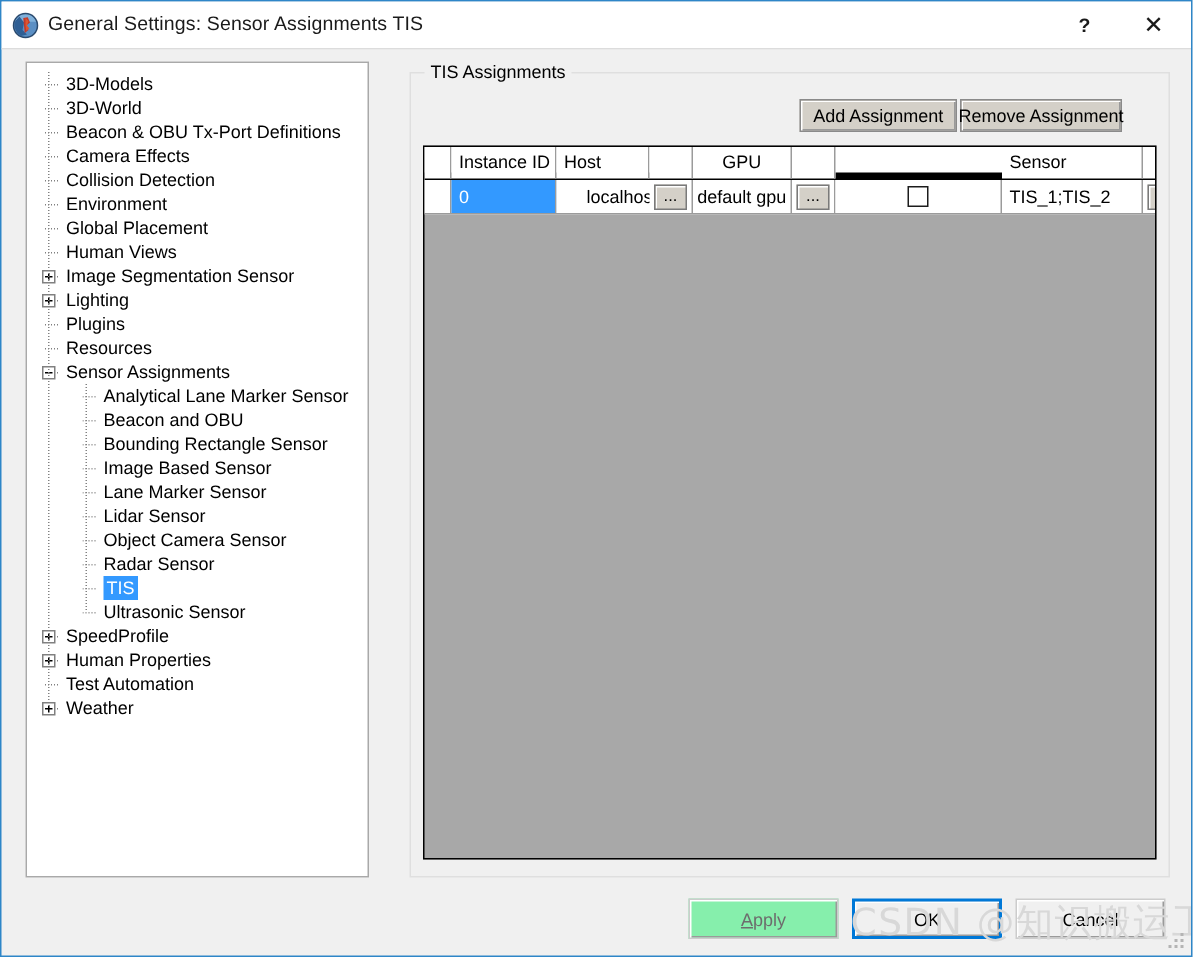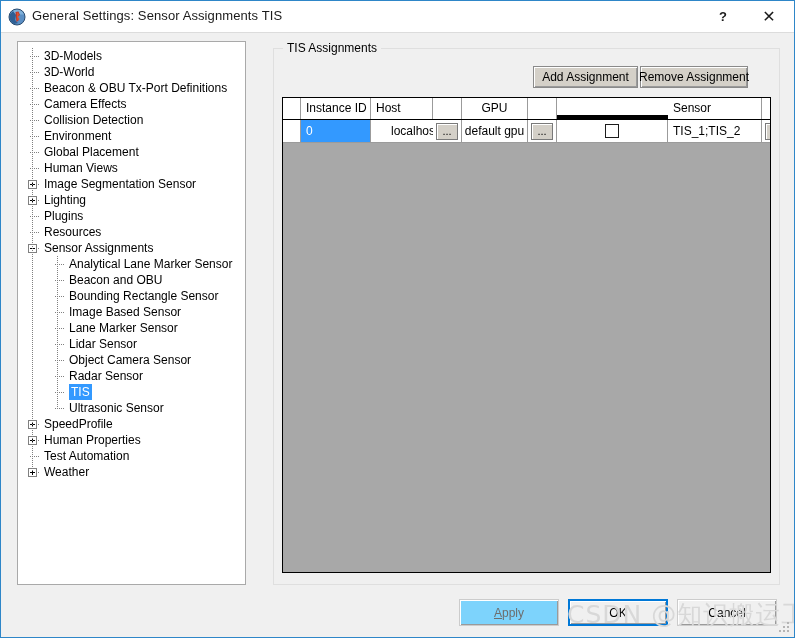--- a/index.html
+++ b/index.html
@@ -220,21 +220,21 @@
     width: 14px; height: 14px;
     border: 1px solid #1c1c1c;
     background: #ffffff;
   }
 
   
   #apply-btn {
     position: absolute;
     left: 458px; top: 598px;
     width: 100px; height: 27px;
-    background: #7dd3fc;
+    background: #86efac;
     border: 1px solid #cccccc;
     color: #6d6d6d;
     font-size: 12px;
   }
   #apply-btn u { text-decoration: underline; }
   #ok-btn {
     position: absolute;
     left: 567px; top: 598px;
     width: 100px; height: 27px;
     background: #f0f0f0;

